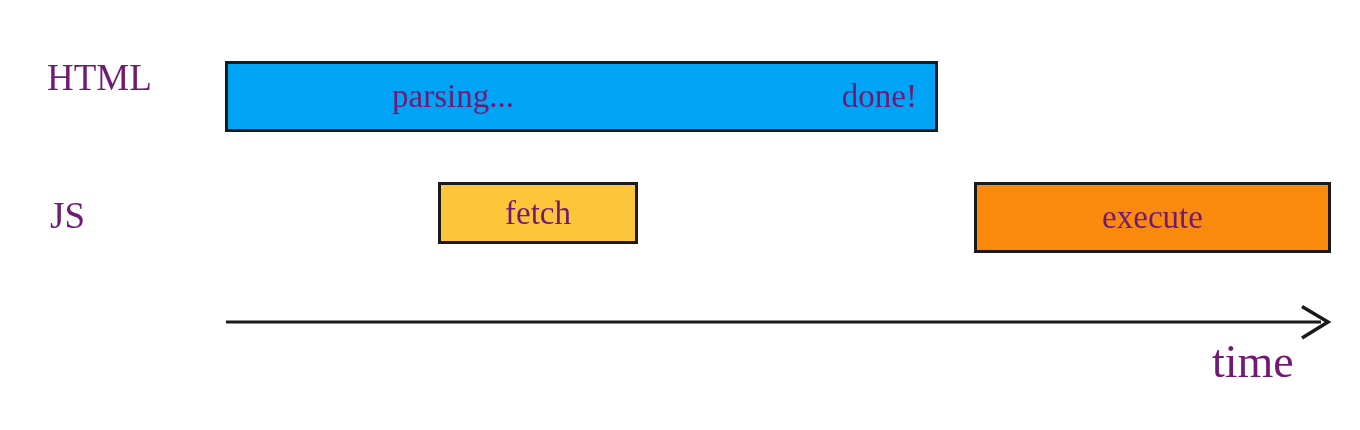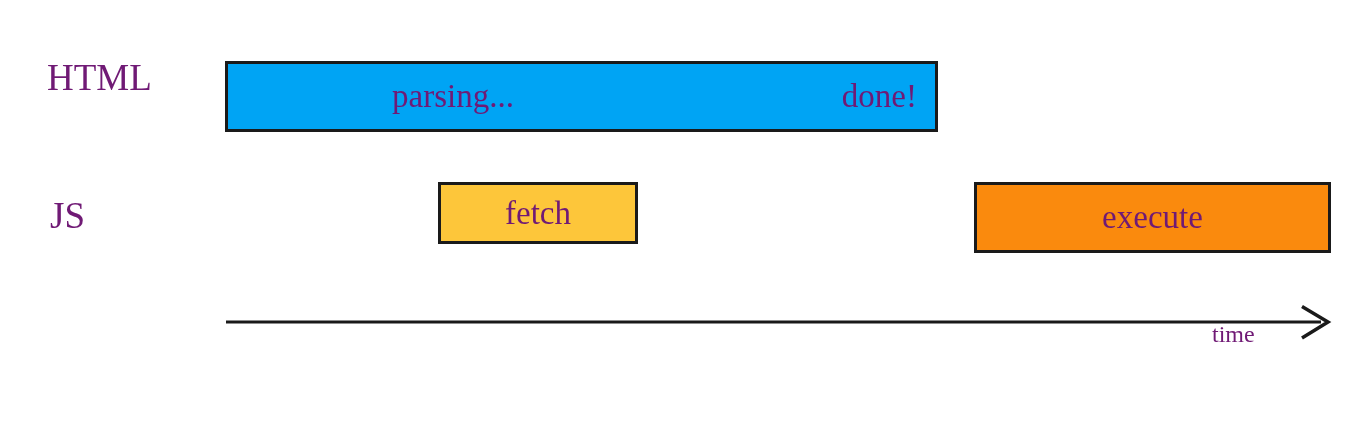--- a/index.html
+++ b/index.html
@@ -50,22 +50,22 @@
   }
 
   .axis-svg { position: absolute; left: 0; top: 0; }
   .axis-svg line, .axis-svg polyline { fill: none; stroke: #1a1a1a; }
   .axis-svg line { stroke-width: 3; }
   .axis-svg polyline { stroke-width: 3.5; stroke-linejoin: miter; }
 
   .time-label {
     position: absolute;
     left: 1212px;
-    top: 322px;
-    font-size: 24px;
+    top: 339px;
+    font-size: 46px;
     line-height: 1;
     white-space: nowrap;
   }
 </style>
 </head>
 <body>
 
 <div class="canvas">
 
   <div class="row-label row-label--html">HTML</div>

